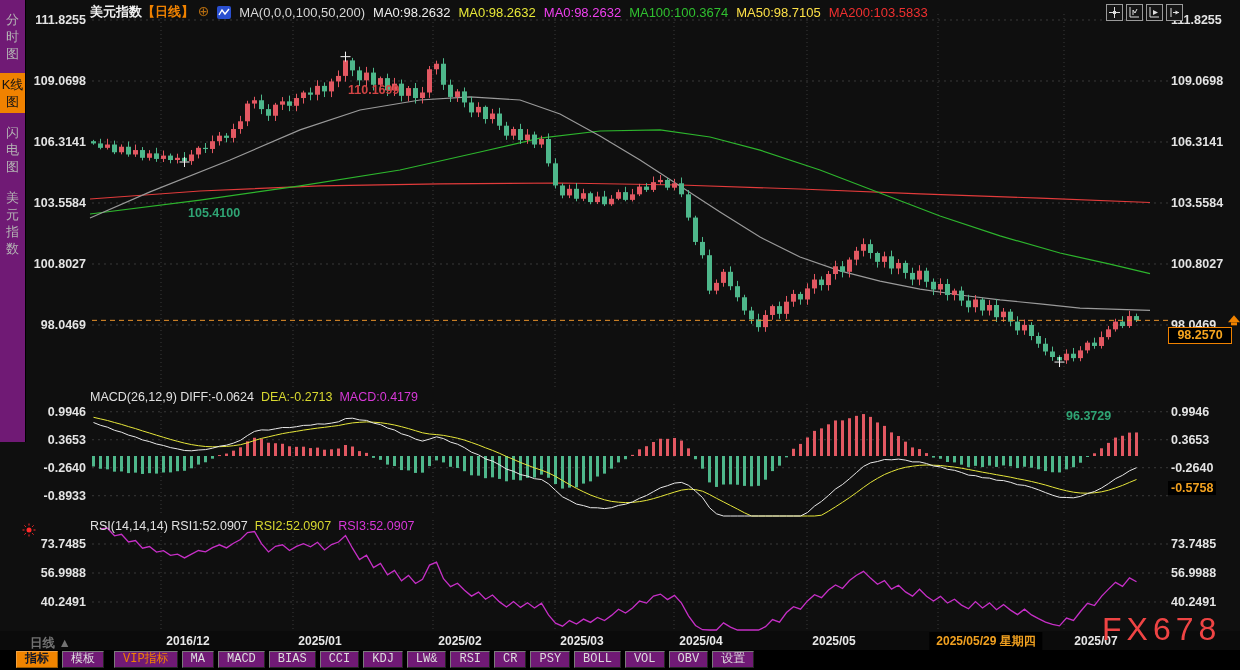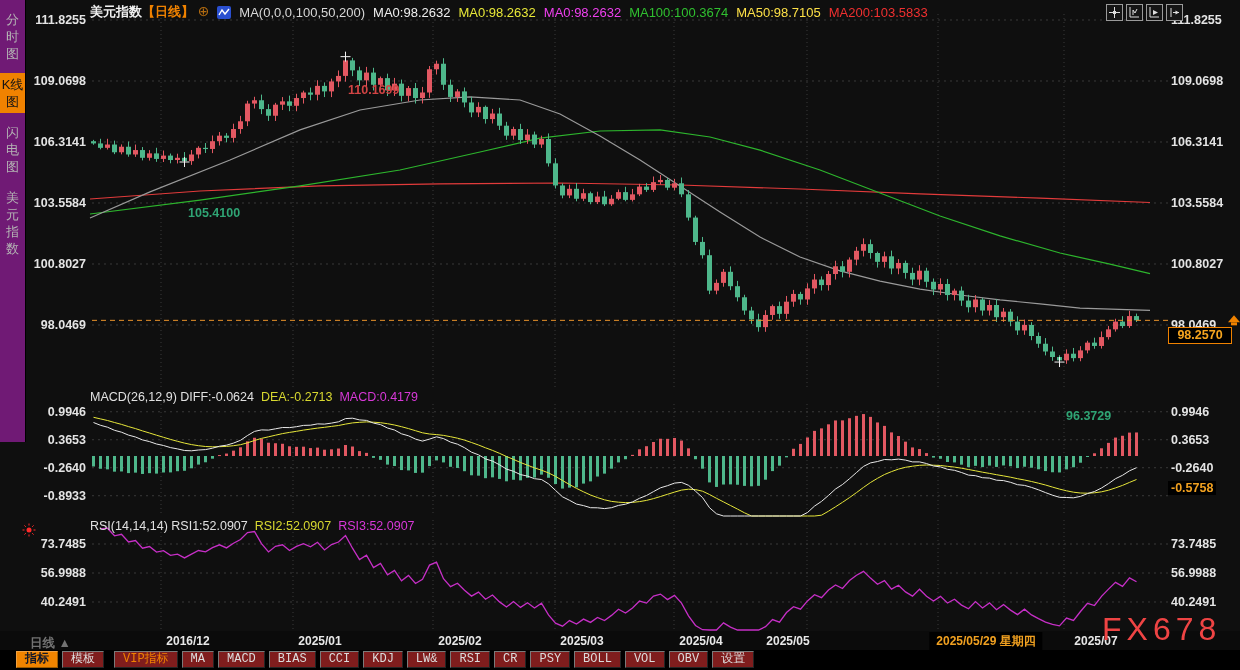--- a/index.html
+++ b/index.html
@@ -34,21 +34,21 @@
   .ititle .w{color:#e0e0e0}.ititle .y{color:#d8d830}.ititle .m{color:#d838d8}
   
   .daterow{position:absolute;left:0;top:631px;width:1240px;height:20px;background:#0b0b0b;z-index:2;}
   .dlab{position:absolute;top:634px;transform:translateX(-50%);font-size:12px;font-weight:700;color:#e8e8e8;z-index:3;}
   .dhl{position:absolute;top:632px;transform:translateX(-50%);font-size:12px;font-weight:700;color:#f0a020;background:#000;
        padding:1px 7px;z-index:3;white-space:nowrap;}
   .period{position:absolute;left:30px;top:635px;font-size:12.5px;font-weight:700;color:#737373;z-index:3;}
   
   .tabrow{position:absolute;left:0;top:650px;width:1240px;height:20px;background:#000;z-index:4;}
   .tabs{position:absolute;left:16px;top:651px;display:flex;gap:4px;z-index:5;}
-  .tab{border:1px solid;border-color:#7a7a7a #242424 #242424 #7a7a7a;background:#7f1d1d;color:#dcdcdc;
+  .tab{border:1px solid;border-color:#7a7a7a #242424 #242424 #7a7a7a;background:#701a75;color:#dcdcdc;
        font-family:"Liberation Mono","DejaVu Sans Mono",monospace;font-size:12px;line-height:15px;padding:0 8px;cursor:pointer;white-space:nowrap;}
   .tab.sel{background:#f08400;color:#0f172a;font-weight:700;border-color:#f0a040 #9a5a00 #9a5a00 #f0a040;}
   .tab.vip{color:#f08200;margin-left:6px;}
   .wm{position:absolute;left:1102px;top:611px;font-size:32px;letter-spacing:5px;color:#ef4444;z-index:7;pointer-events:none;}
 </style>
 </head>
 <body>
 
 <svg id="chart-svg" width="1240" height="670" class="abs" style="left:0;top:0;z-index:1">
     <line x1="92" y1="19.996910399999763" x2="1168" y2="19.996910399999763" stroke="#3a3a3a" stroke-width="1" stroke-dasharray="2 4"></line>
@@ -659,21 +659,21 @@
 <div class="axr" style="top:566px">56.9988</div>
 <div class="axr" style="top:595px">40.2491</div>
 
 <div class="daterow"></div>
 <div class="period"><span>日线</span> <span>▲</span></div>
 <div class="dlab" style="left:188px">2016/12</div>
 <div class="dlab" style="left:320px">2025/01</div>
 <div class="dlab" style="left:460px">2025/02</div>
 <div class="dlab" style="left:582px">2025/03</div>
 <div class="dlab" style="left:701px">2025/04</div>
-<div class="dlab" style="left:788px">2025/05</div>
+<div class="dlab" style="left:834px">2025/05</div>
 <div class="dhl" style="left:986px">2025/05/29 星期四</div>
 <div class="dlab" style="left:1096px">2025/07</div>
 
 <div class="tabrow"></div>
 <div class="tabs">
   <div class="tab sel">指标</div>
   <div class="tab">模板</div>
   <div class="tab vip">VIP指标</div>
   <div class="tab">MA</div>
   <div class="tab">MACD</div>

